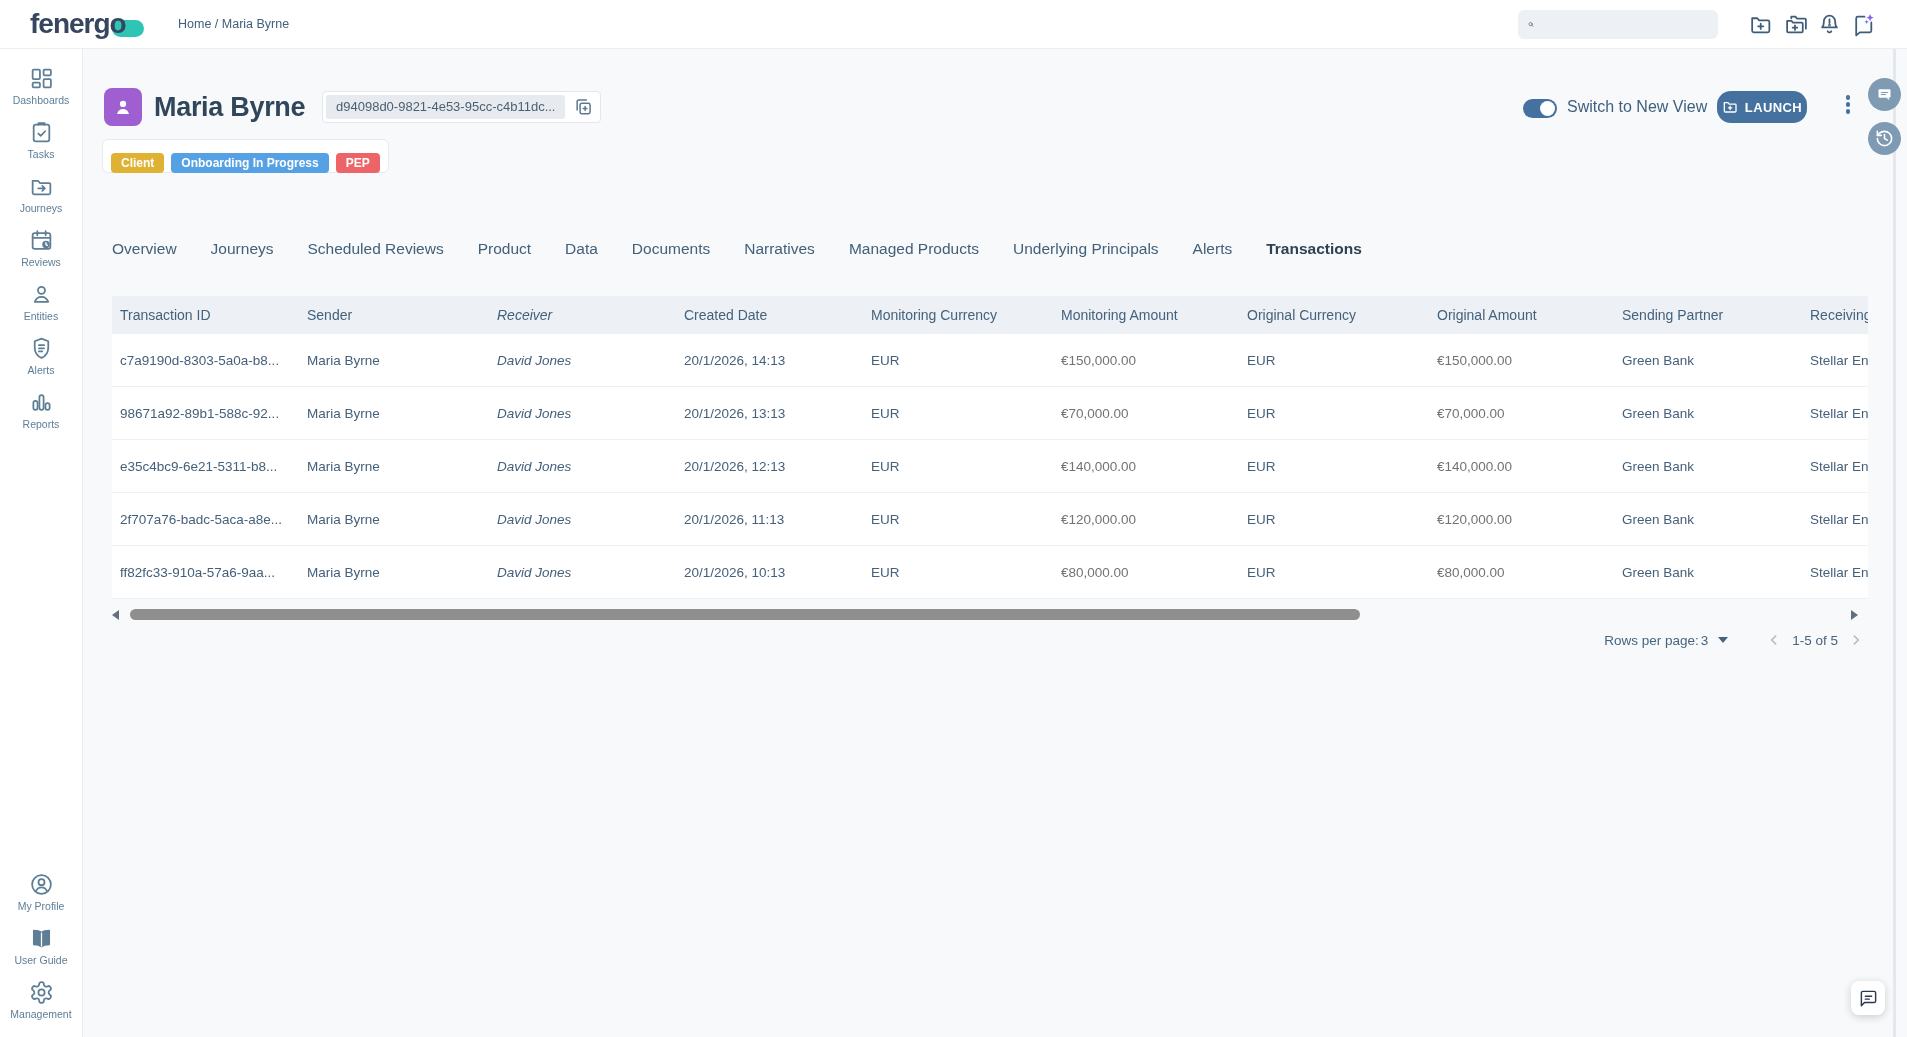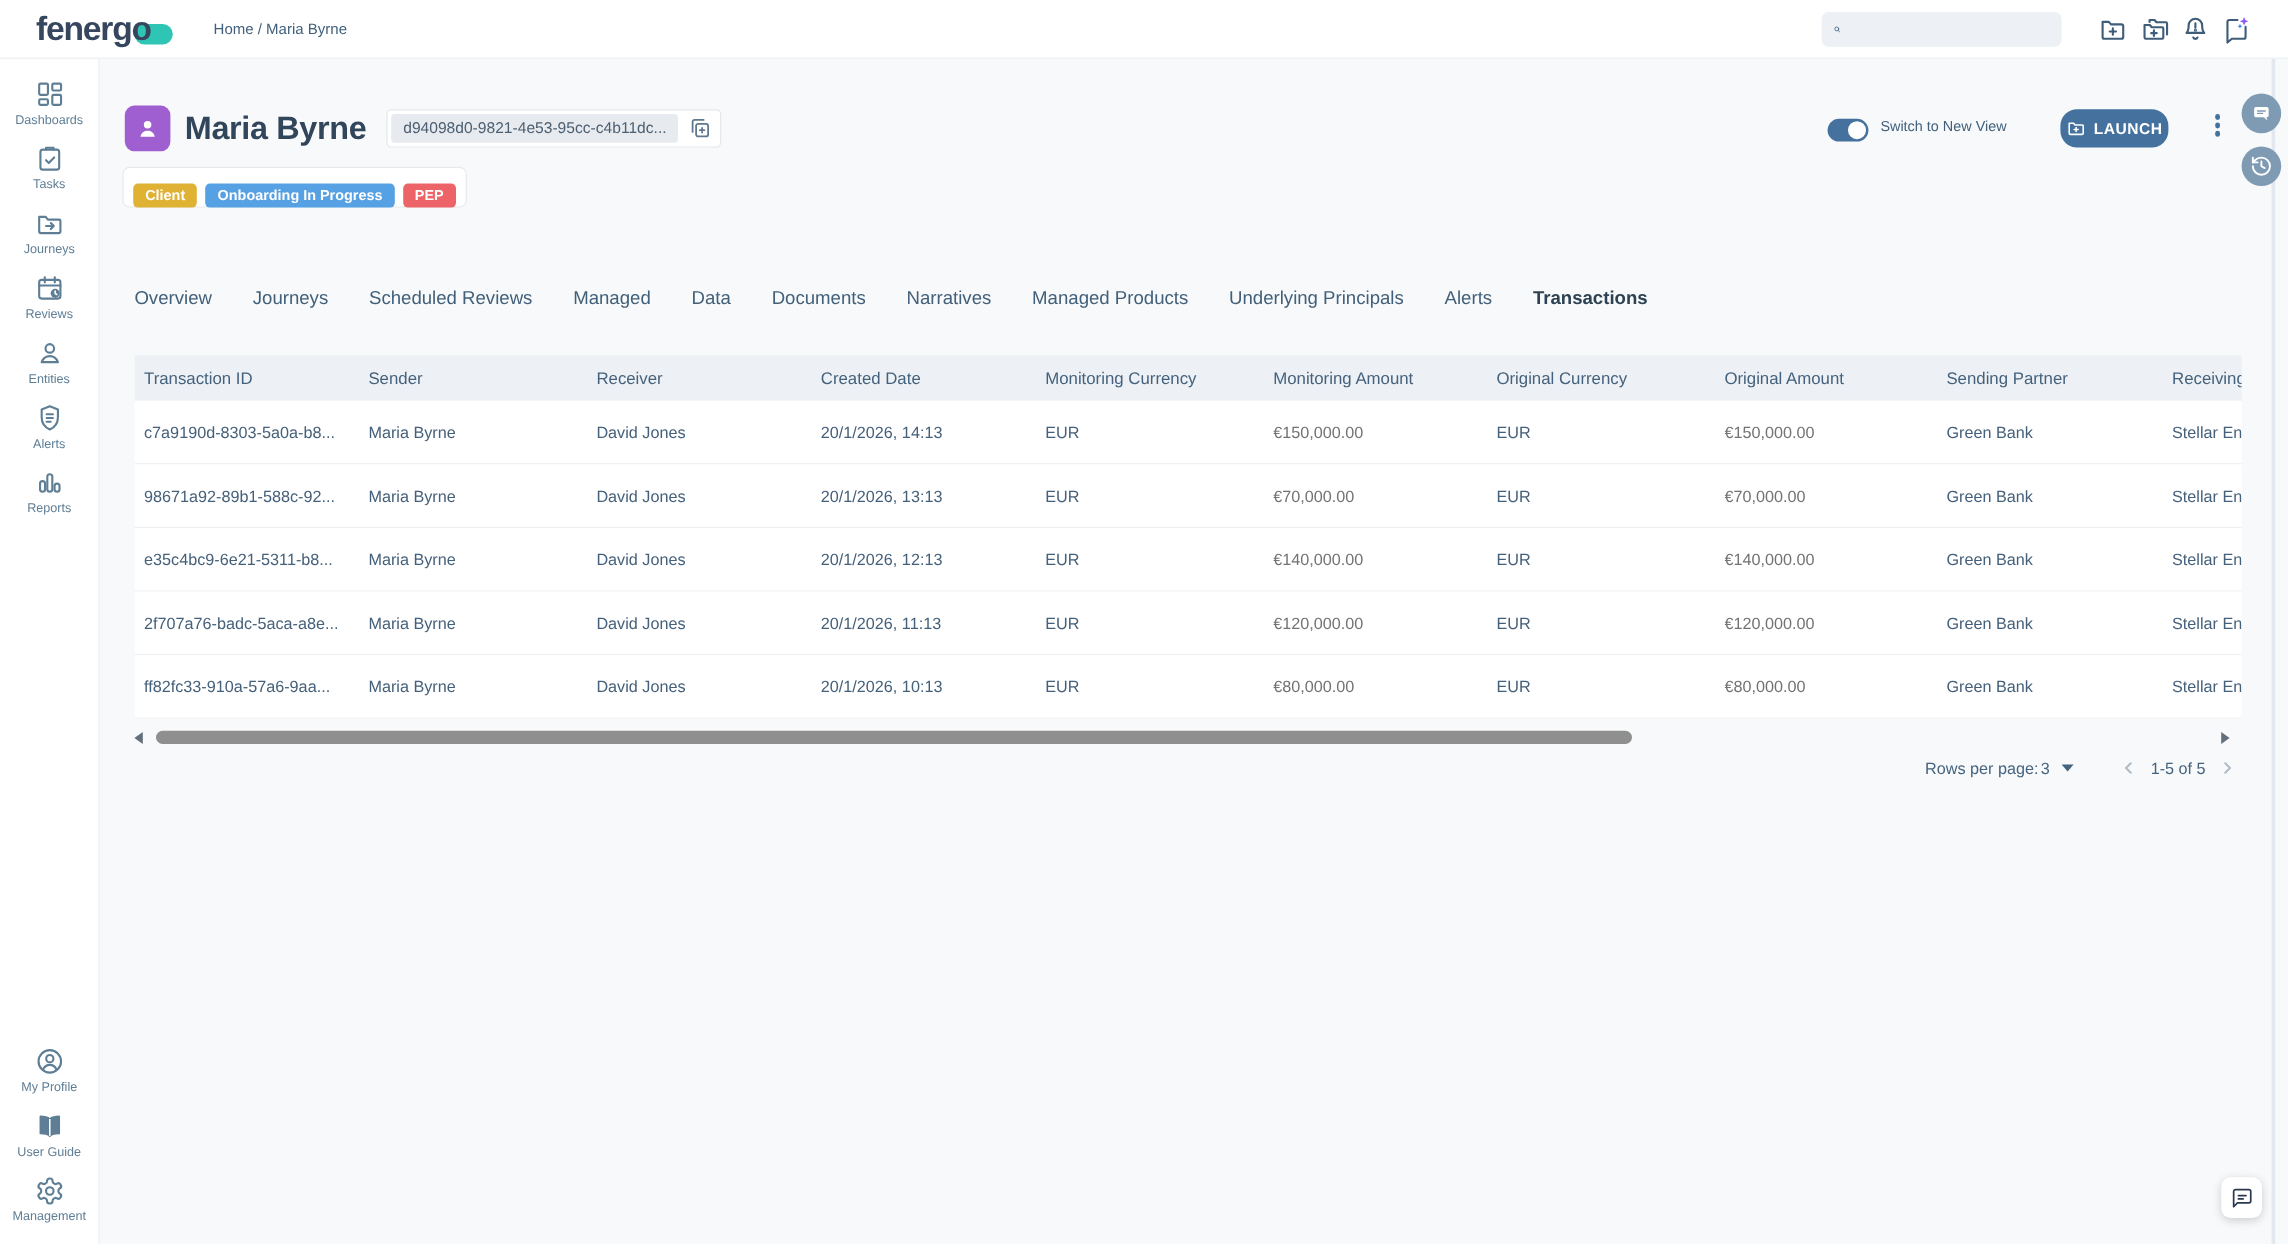--- a/index.html
+++ b/index.html
@@ -42,21 +42,21 @@
     font-size:13px; color:#4c5f72; }
   .copy-btn { width:20px; height:20px; margin-right:4px; cursor:pointer; }
 
   .badges-wrap { position:absolute; left:32px; top:90px; height:34px; background:#fff; border:1px solid #e6eaee;
     border-radius:6px; display:flex; align-items:center; gap:7px; padding:0 8px; }
   .badge { color:#fff; font-size:12px; font-weight:700; border-radius:4px; padding:3px 10px; line-height:14px;margin-top:13px; }
 
   .toggle { position:absolute; left:1453px; top:50px; width:34px; height:19px; border-radius:10px;
     background:#44719e; cursor:pointer; }
   .toggle .knob { position:absolute; right:2px; top:2px; width:15px; height:15px; border-radius:50%; background:#fff; }
-  .toggle-label { position:absolute; left:1497px; top:49px; font-size:12px; color:#40607e; }
+  .toggle-label { position:absolute; left:1497px; top:49px; font-size:16px; color:#40607e; }
   .launch-btn { position:absolute; left:1647px; top:42px; width:90px; height:32px; border-radius:14px;
     background:#44719e; border:none; color:#fff; font-size:13px; font-weight:700; letter-spacing:0.4px;
     display:flex; align-items:center; justify-content:center; gap:7px; cursor:pointer;
     font-family:"Liberation Sans",sans-serif; }
   .kebab { position:absolute; left:1768px; top:46px; width:20px; height:24px; display:flex; flex-direction:column;
     align-items:center; gap:2.5px; cursor:pointer; }
   .kebab i { width:4.5px; height:4.5px; border-radius:50%; background:#44719e; }
 
   .fab { position:absolute; width:33px; height:33px; border-radius:50%; background:#7f9bb3;
     display:flex; align-items:center; justify-content:center; cursor:pointer; z-index:5; }
@@ -70,21 +70,21 @@
   .tab-bar { height:6px; border-radius:3px; background:#e7edf2; }
   .tab.active .tab-label { font-weight:700; color:#2e4254; }
   .tab.active .tab-bar { background:#44719e; }
 
   
   .table-wrap { position:absolute; left:42px; top:247px; width:1756px; overflow:hidden; }
   .trow { display:flex; min-width:1910px; padding-left:8px; align-items:center; }
   .trow.head { height:38px; background:#edf0f4; font-size:14px; color:#44627d; }
   .trow.body { height:53px; background:#fff; border-bottom:1px solid #edf1f4; font-size:13.5px; color:#45607a; }
   .cell { flex-shrink:0; white-space:nowrap; overflow:hidden; }
-  .c0{width:187px;} .c1{width:190px;} .c2{width:187px;} .c3{width:187px;} .c4{width:190px;}
+  .c0{width:187px;} .c1{width:190px;} .c2{width:187px;font-style:italic;} .c3{width:187px;} .c4{width:190px;}
   .c5{width:186px;} .c6{width:190px;} .c7{width:185px;} .c8{width:188px;} .c9{width:190px;}
   .cell.green { color:#737373; }
 
   
   .hscroll { position:absolute; left:42px; top:558px; width:1756px; height:15px; }
   .hthumb { position:absolute; left:18px; top:2px; width:1230px; height:11px; border-radius:6px;
     background:#8f8f8f; cursor:grab; }
   .harrow { position:absolute; top:3px; width:0; height:0; border-top:5px solid transparent;
     border-bottom:5px solid transparent; cursor:pointer; }
   .harrow.left { left:0; border-right:7px solid #63707b; }
@@ -294,21 +294,21 @@
       </div>
     <div class="tab">
         <span class="tab-label">Journeys</span>
         <span class="tab-bar"></span>
       </div>
     <div class="tab">
         <span class="tab-label">Scheduled Reviews</span>
         <span class="tab-bar"></span>
       </div>
     <div class="tab">
-        <span class="tab-label">Managed</span>
+        <span class="tab-label">Product</span>
         <span class="tab-bar"></span>
       </div>
     <div class="tab">
         <span class="tab-label">Data</span>
         <span class="tab-bar"></span>
       </div>
     <div class="tab">
         <span class="tab-label">Documents</span>
         <span class="tab-bar"></span>
       </div>

